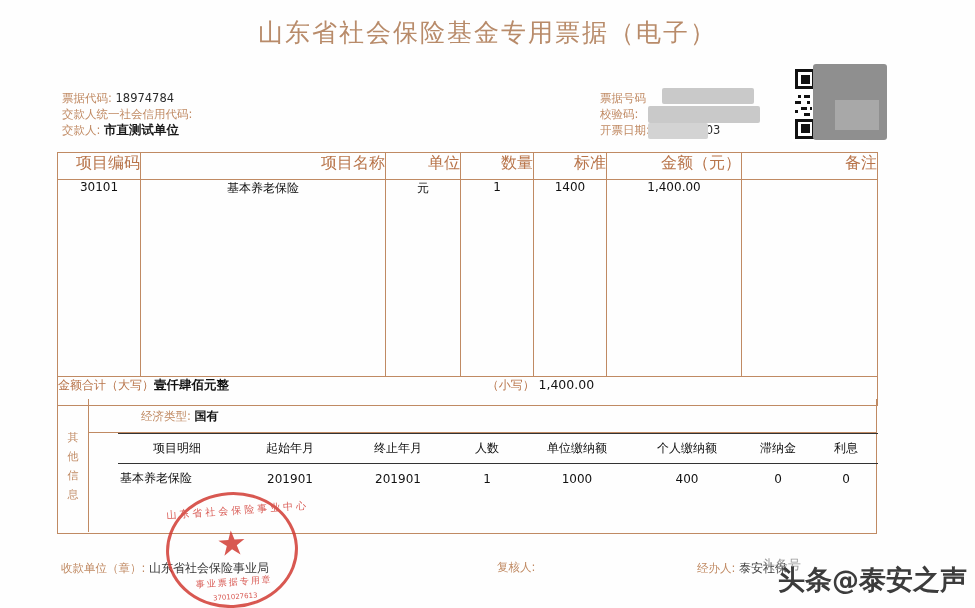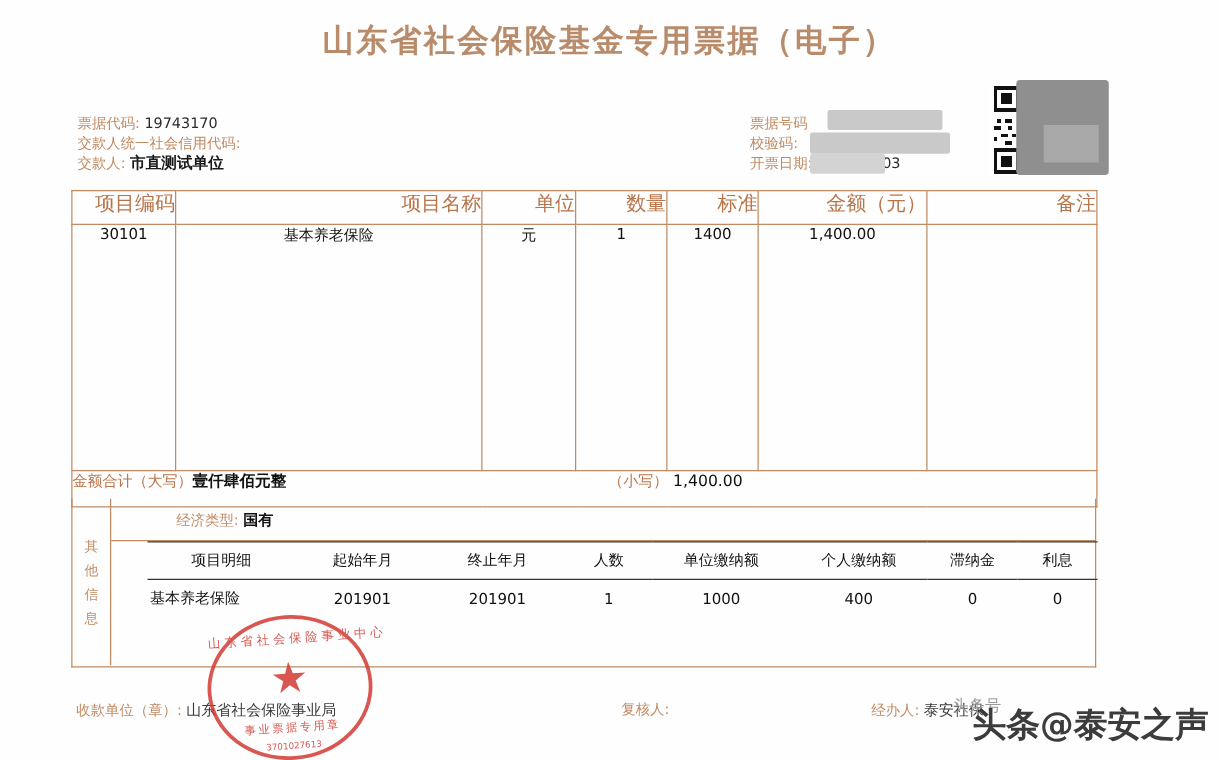--- a/index.html
+++ b/index.html
@@ -24,21 +24,21 @@
   }
 
   
   .title {
     position: absolute;
     left: 0;
     top: 16px;
     width: 975px;
     text-align: center;
     font-size: 25px;
-    font-weight: bold;
+    font-weight: normal;
     color: #b88b6a;
     letter-spacing: 2px;
     font-family: "DejaVu Serif", "Liberation Serif", serif;
     white-space: nowrap;
   }
 
   
   .meta-left {
     position: absolute;
     left: 62px;
@@ -338,21 +338,21 @@
 </head>
 <body>
 
 <div class="page">
 
   <div class="title">山东省社会保险基金专用票据（电子）</div>
 
   <div class="meta-left">
     <div class="meta-row">
       <span>票据代码:</span>
-      <span class="val-plain">19743170</span>
+      <span class="val-plain">18974784</span>
     </div>
     <div class="meta-row">
       <span>交款人统一社会信用代码:</span>
       <span class="val-plain"></span>
     </div>
     <div class="meta-row">
       <span>交款人:</span>
       <span class="val-strong">市直测试单位</span>
     </div>
   </div>

